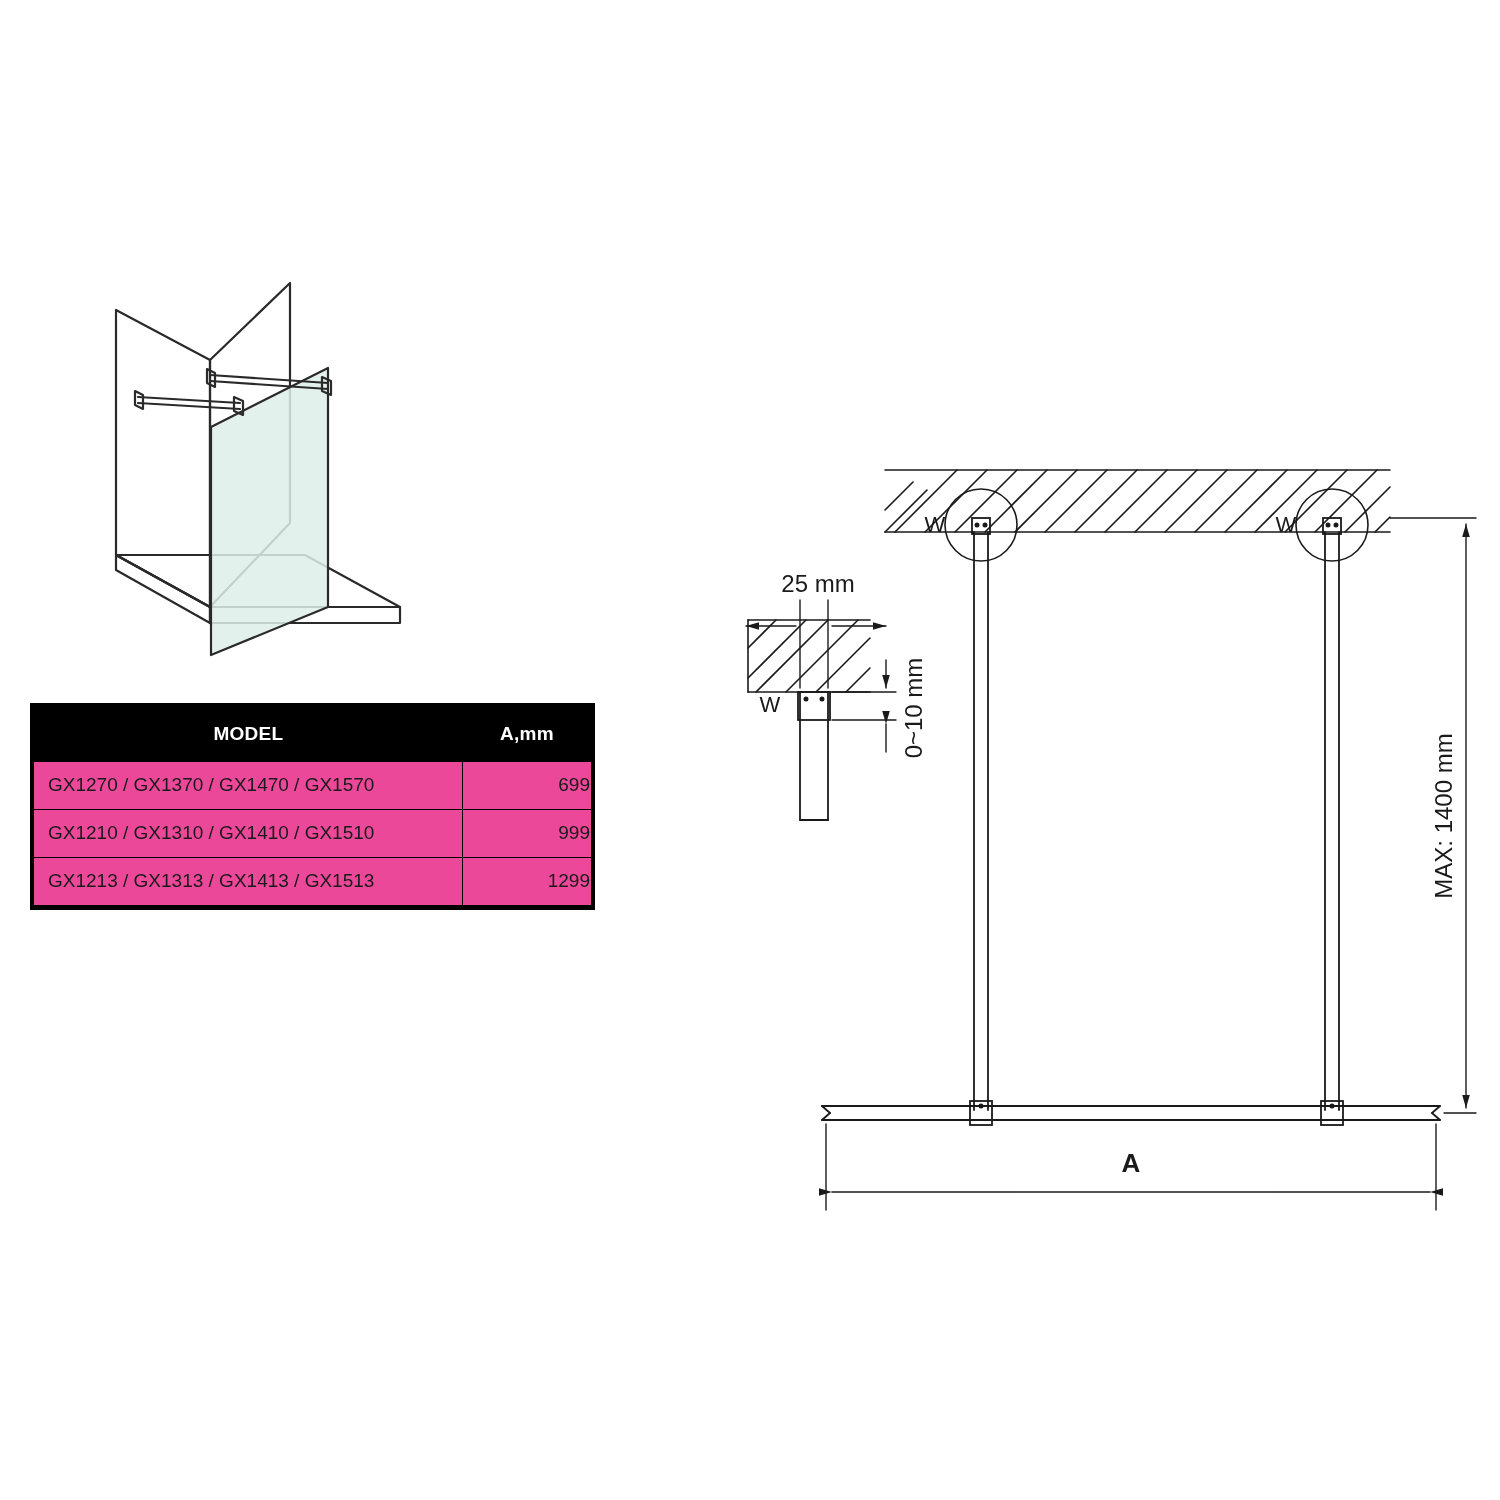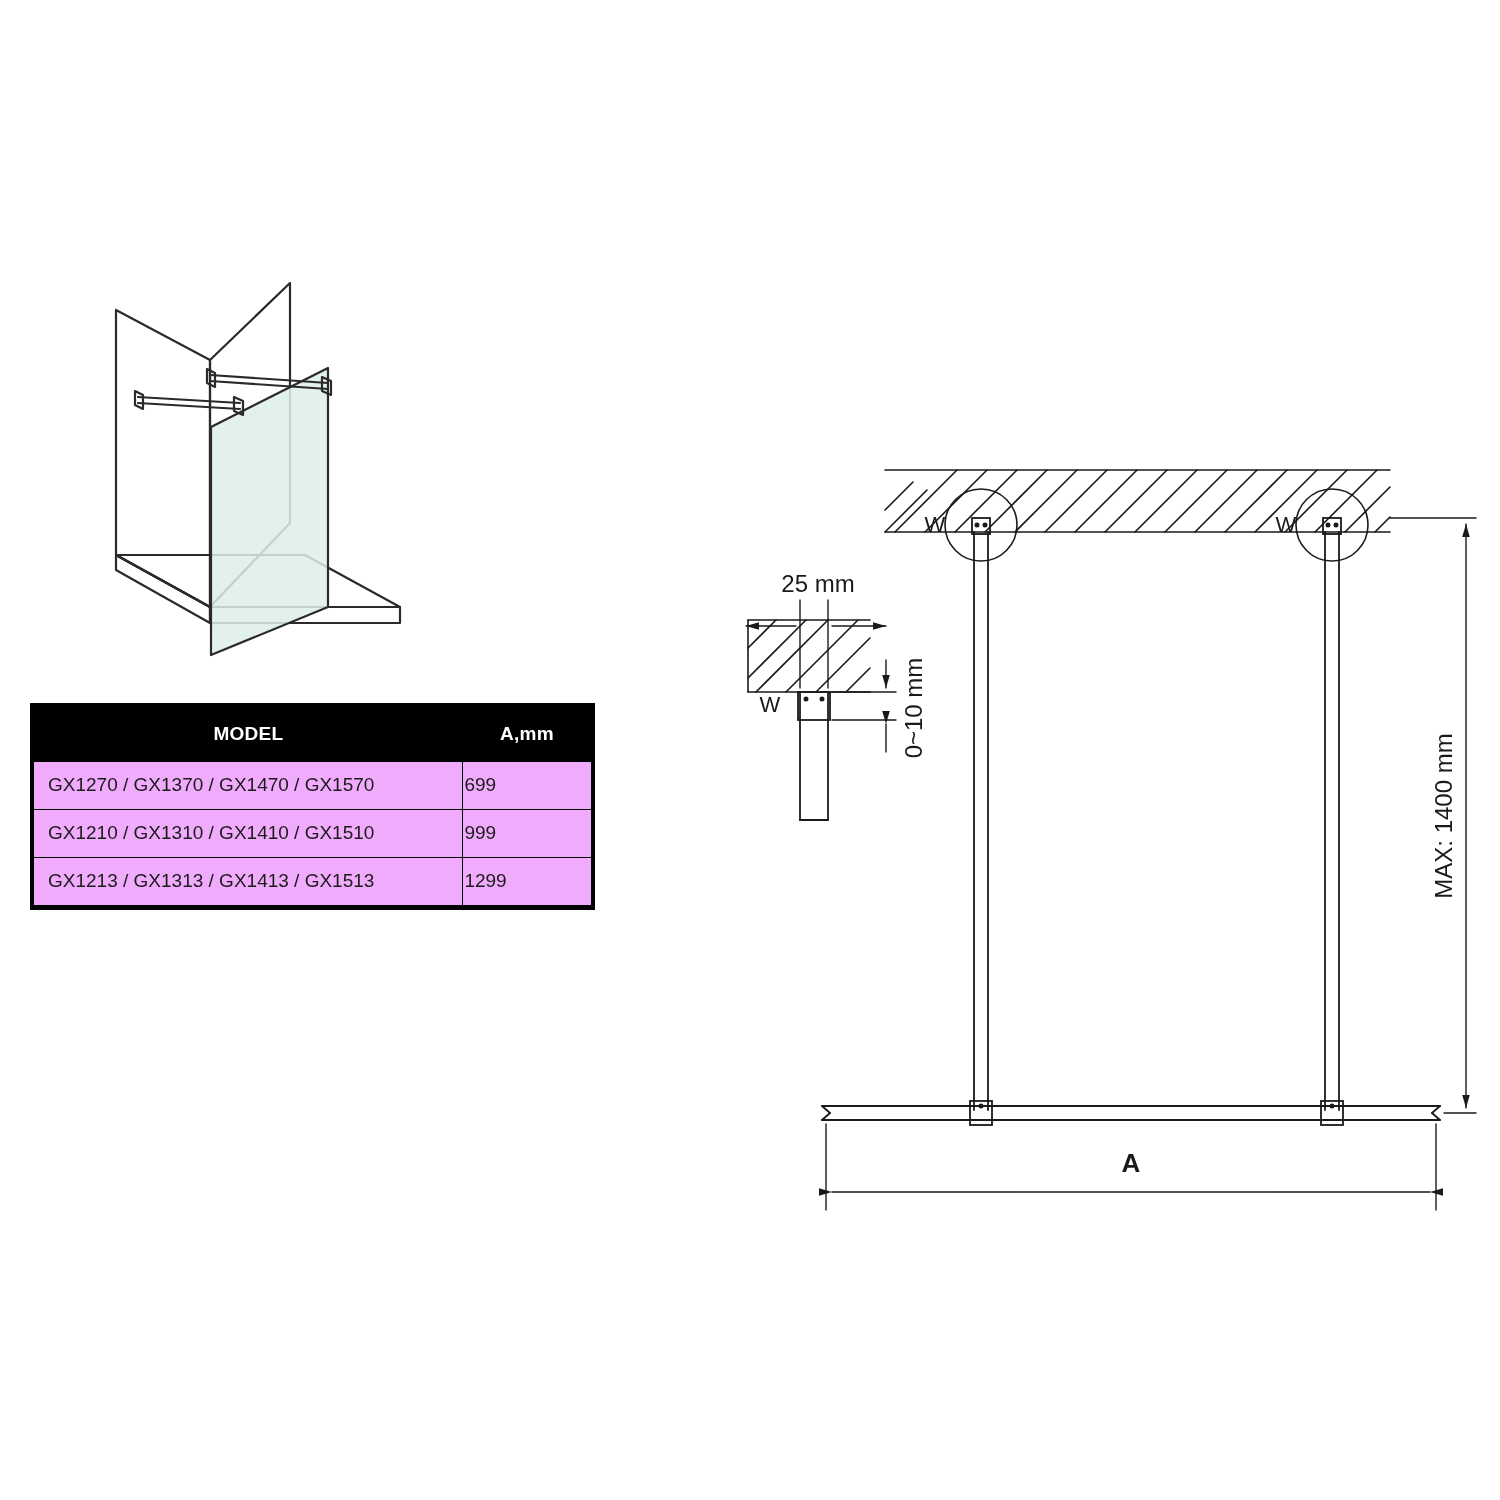--- a/index.html
+++ b/index.html
@@ -56,35 +56,35 @@
     background: #000000;
     color: #ffffff;
     font-size: 19px;
     font-weight: 700;
     letter-spacing: .3px;
     text-align: center;
     border: none;
     height: 54px;
   }
   table.model-table tbody td {
-    background: #f0abfc;
+    background: #ec4899;
     color: #1a1a1a;
     font-size: 19px;
     border-left: none;
     border-right: none;
     border-top: 1px solid #000000;
     border-bottom: 1px solid #000000;
   }
   table.model-table tbody td.c-model {
     padding-left: 14px;
     text-align: left;
     border-right: 1px solid #000000;
   }
   table.model-table tbody td.c-a {
-    text-align: left;
+    text-align: right;
   }
   table.model-table colgroup col.col-model { width: 77%; }
   table.model-table colgroup col.col-a { width: 23%; }
 
   
   .tech {
     position: absolute;
     left: 700px;
     top: 420px;
     width: 790px;

